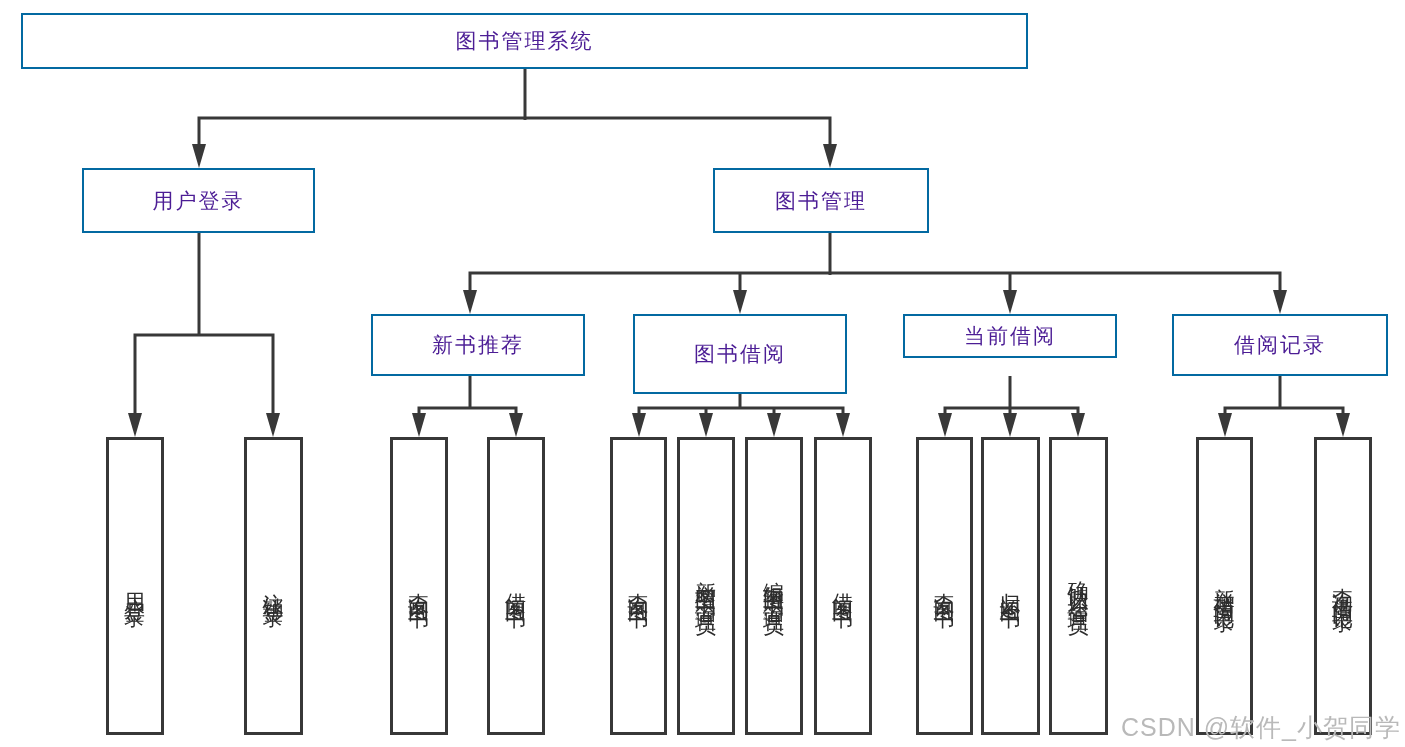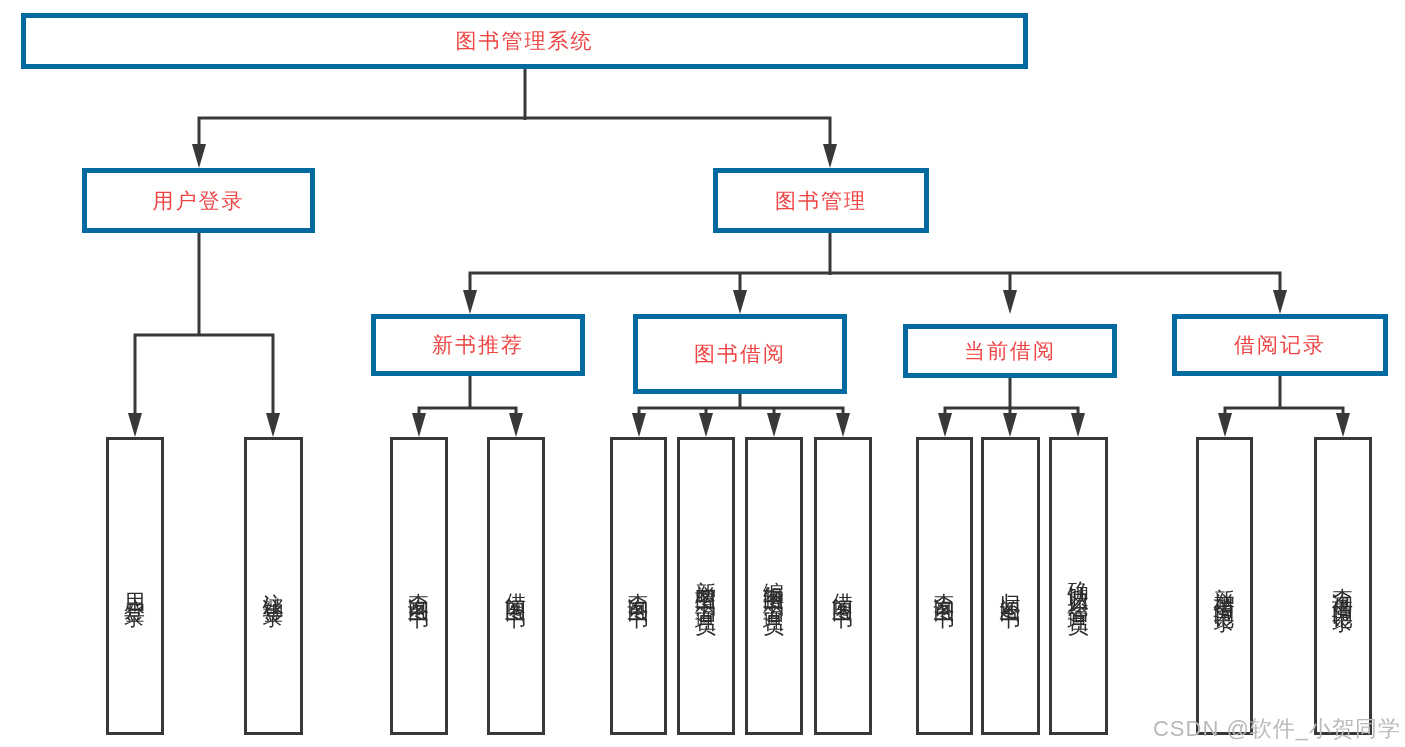--- a/index.html
+++ b/index.html
@@ -3,33 +3,33 @@
 <meta charset="utf-8">
 <style>
   html,body{margin:0;padding:0;background:#ffffff;}
   #canvas{
     position:relative;width:1405px;height:747px;background:#ffffff;overflow:hidden;
     font-family:"Liberation Sans","DejaVu Sans",sans-serif;
   }
   #wires{position:absolute;left:0;top:0;width:1405px;height:747px;}
   .box{
     position:absolute;box-sizing:border-box;background:#ffffff;
-    border:5px solid #0369a1;display:flex;align-items:center;justify-content:center;
-    font-size:21px;color:#ef4444;letter-spacing:2px;white-space:nowrap;
+    border:2px solid #0369a1;display:flex;align-items:center;justify-content:center;
+    font-size:21px;color:#4c1d95;letter-spacing:2px;white-space:nowrap;
   }
   .vbox{
     position:absolute;box-sizing:border-box;background:#ffffff;
     border:3px solid #383838;display:flex;align-items:center;justify-content:center;
   }
   .vbox span{
     writing-mode:vertical-rl;text-orientation:mixed;
     font-size:21px;color:#2d2d2d;letter-spacing:5px;line-height:1;
   }
   .watermark{
-    position:absolute;right:4px;bottom:3px;font-size:22px;color:#b9b9b9;
+    position:absolute;right:4px;bottom:3px;font-size:25px;color:#b9b9b9;
     letter-spacing:1px;white-space:nowrap;
   }
 </style>
 </head>
 <body>
 
 <div id="canvas">
 
   <svg id="wires" viewBox="0 0 1405 747" xmlns="http://www.w3.org/2000/svg">
     <g stroke="#383838" stroke-width="3" fill="none">
@@ -87,21 +87,21 @@
     </g>
   </svg>
 
   <div class="box" style="left:21px;top:13px;width:1007px;height:56px;">图书管理系统</div>
 
   <div class="box" style="left:82px;top:168px;width:233px;height:65px;">用户登录</div>
   <div class="box" style="left:713px;top:168px;width:216px;height:65px;">图书管理</div>
 
   <div class="box" style="left:363px;top:314px;width:214px;height:62px;margin-left:8px;">新书推荐</div>
   <div class="box" style="left:633px;top:314px;width:214px;height:80px;">图书借阅</div>
-  <div class="box" style="left:903px;top:314px;width:214px;height:54px;margin-top:10px;">当前借阅</div>
+  <div class="box" style="left:903px;top:314px;width:214px;height:44px;">当前借阅</div>
   <div class="box" style="left:1172px;top:314px;width:216px;height:62px;">借阅记录</div>
 
   <div class="vbox" style="left:106px;top:437px;width:58px;height:298px;">
     <span>用户登录</span>
   </div>
   <div class="vbox" style="left:244px;top:437px;width:59px;height:298px;">
     <span>注销登录</span>
   </div>
 
   <div class="vbox" style="left:390px;top:437px;width:58px;height:298px;">

